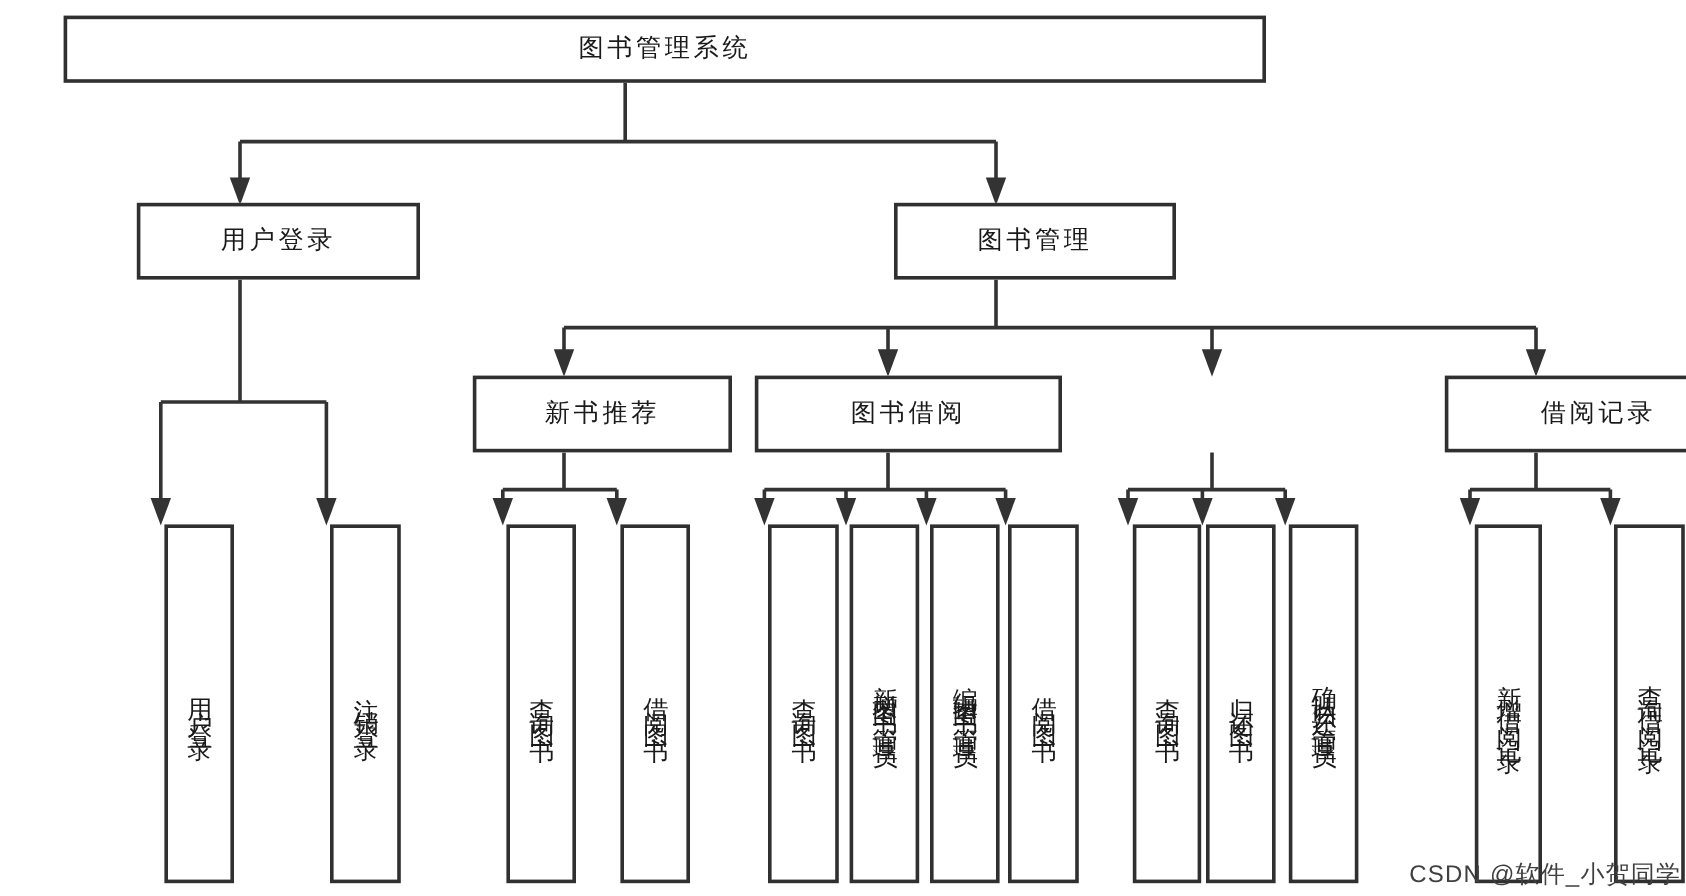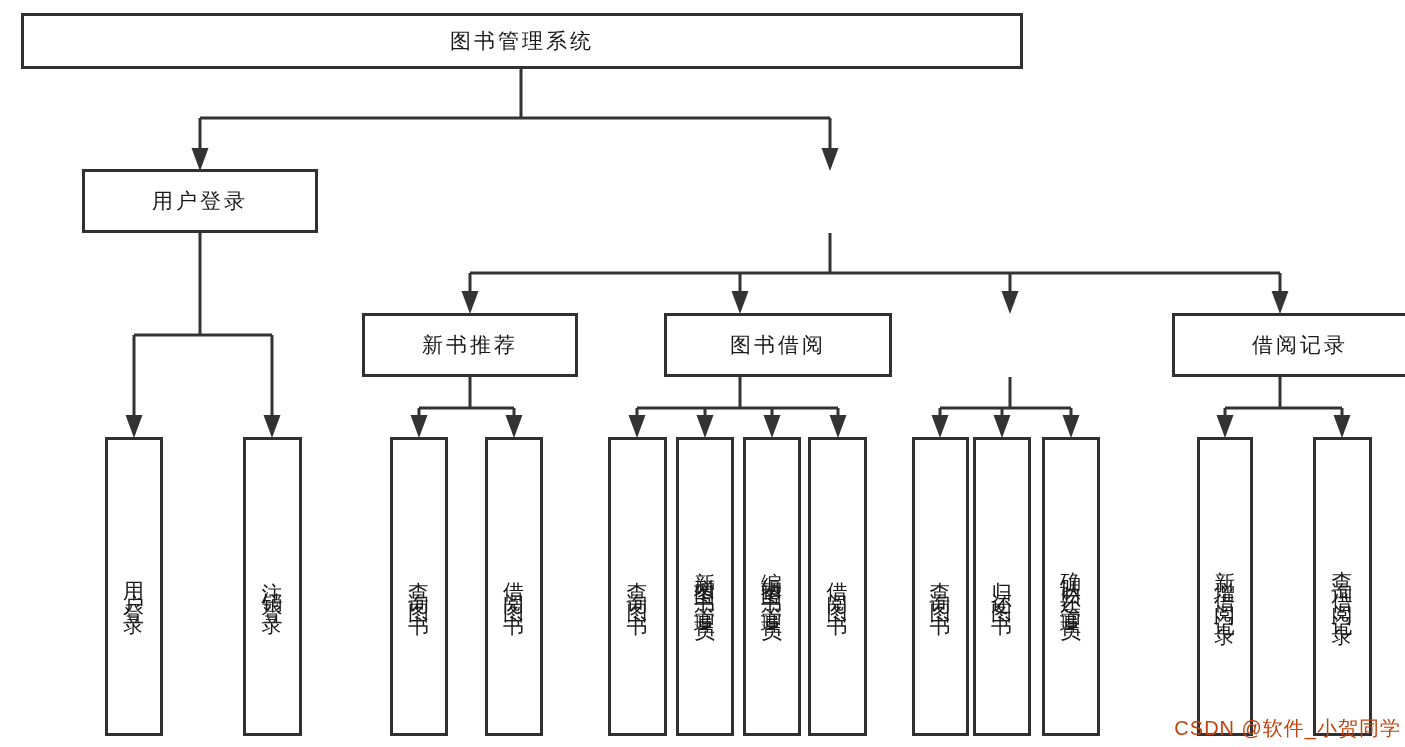--- a/index.html
+++ b/index.html
@@ -28,37 +28,38 @@
     background: #ffffff;
     border: 3px solid #303030;
     display: flex;
     align-items: center;
     justify-content: center;
     color: #1a1a1a;
     font-size: 21px;
     letter-spacing: 3px;
     text-align: center;
     line-height: 1.2;
+    margin-left: 32px;
   }
   .vbox .vlabel {
     writing-mode: vertical-rl;
     text-orientation: mixed;
     letter-spacing: 11px;
     line-height: 1;
     font-size: 21px;
     color: #1a1a1a;
   }
   .vbox .vlabel.tight { letter-spacing: 7px; }
   .watermark {
     position: absolute;
     right: 4px;
     bottom: 5px;
     font-size: 20px;
     letter-spacing: 1px;
-    color: #c2410c;
+    color: #404040;
     white-space: nowrap;
   }
 </style>
 </head>
 <body>
 
 <div class="canvas">
 
   <svg class="wires" viewBox="0 0 1405 747">
     <defs>
@@ -95,23 +96,24 @@
     <use href="#ah" class="ah" x="1071" y="438"></use>
 
     <path class="wire" d="M1280,377 V408 M1225,408 H1342 M1225,408 V421 M1342,408 V421"></path>
     <use href="#ah" class="ah" x="1225" y="438"></use>
     <use href="#ah" class="ah" x="1342" y="438"></use>
   </svg>
 
   <div class="box" style="left:21px; top:13px; width:1002px; height:56px;">图书管理系统</div>
 
   <div class="box" style="left:82px; top:169px; width:236px; height:64px;">用户登录</div>
+  <div class="box" style="left:713px; top:169px; width:235px; height:64px;">图书管理</div>
 
   <div class="box" style="left:362px; top:313px; width:216px; height:64px;">新书推荐</div>
-  <div class="box" style="left:664px; top:313px; width:228px; height:64px;text-align:center;">图书借阅</div>
+  <div class="box" style="left:597px; top:313px; width:256px; height:64px;text-align:center;">图书借阅</div>
   <div class="box" style="left:1172px; top:313px; width:256px; height:64px;">借阅记录</div>
 
   <div class="box vbox" style="left:105px; top:437px; width:58px; height:299px;">
     <span class="vlabel">用户登录</span>
   </div>
   <div class="box vbox" style="left:243px; top:437px; width:59px; height:299px;">
     <span class="vlabel">注销登录</span>
   </div>
 
   <div class="box vbox" style="left:390px; top:437px; width:58px; height:299px;">

